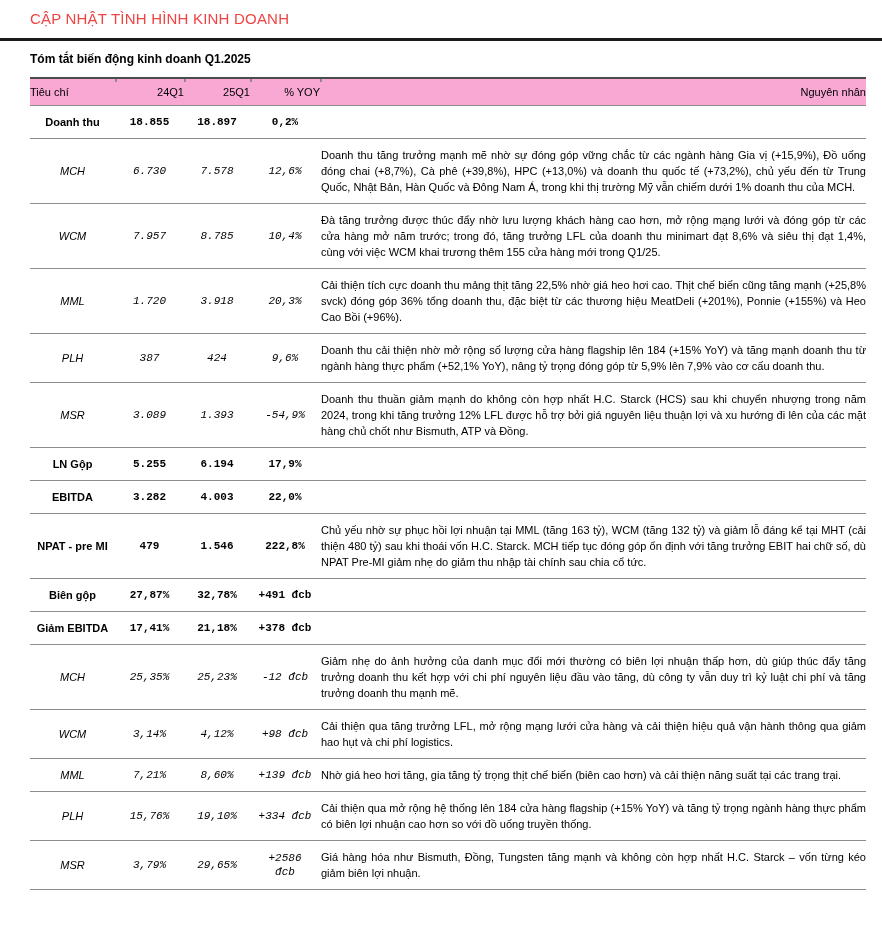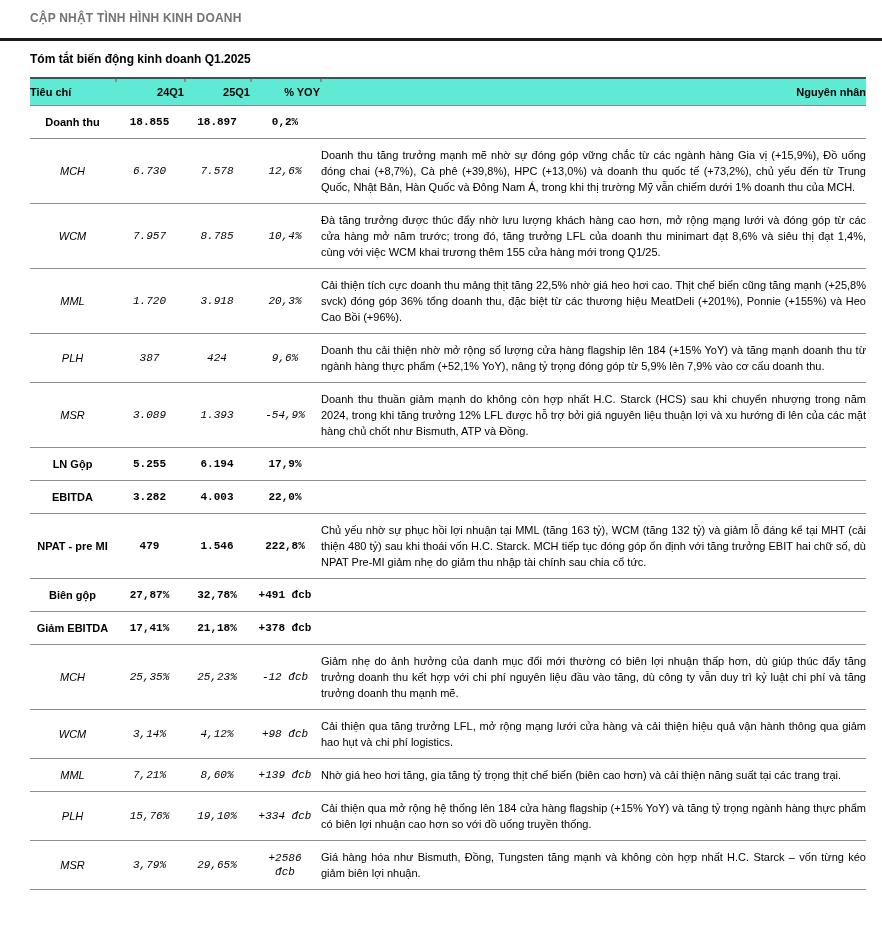--- a/index.html
+++ b/index.html
@@ -6,23 +6,23 @@
   html, body { margin: 0; padding: 0; }
   body {
     width: 882px; height: 940px; overflow: hidden;
     background: #ffffff; color: #000;
     font-family: "Liberation Sans", "DejaVu Sans", sans-serif;
   }
   .page { width: 882px; padding: 0 16px 0 30px; }
 
   .report-title {
     margin: 9px 0 0 0;
-    font-size: 12px; line-height: 19px;
-    font-weight: bold; letter-spacing: 0.2px;
-    color: #737373;
+    font-size: 15px; line-height: 19px;
+    font-weight: normal; letter-spacing: 0.2px;
+    color: #ef4444;
   }
   .title-rule {
     margin: 10px -16px 0 -30px;
     height: 3px; background: #1A1A1A;
   }
   .subtitle {
     margin-top: 12px;
     font-size: 12px; line-height: 13px; font-weight: bold;
   }
 
@@ -37,23 +37,23 @@
     border-top: 2px solid #4D4D4D;
     font-size: 11px;
   }
   col.w1 { width: 85px; }
   col.w2 { width: 69px; }
   col.w3 { width: 66px; }
   col.w4 { width: 70px; }
   col.w5 { width: auto; }
 
   thead th {
-    background: #5eead4;
+    background: #f9a8d4;
     border-bottom: 1px solid #8C8C8C;
-    font-weight: bold;
+    font-weight: normal;
     padding: 6px 0;
     line-height: 14px;
   }
   th.c1 { text-align: left; }
   th.c2, th.c3, th.c4, th.c5 { text-align: right; }
 
   tbody td {
     border-bottom: 1px solid #8C8C8C;
     padding: 8px 0;
     vertical-align: middle;

